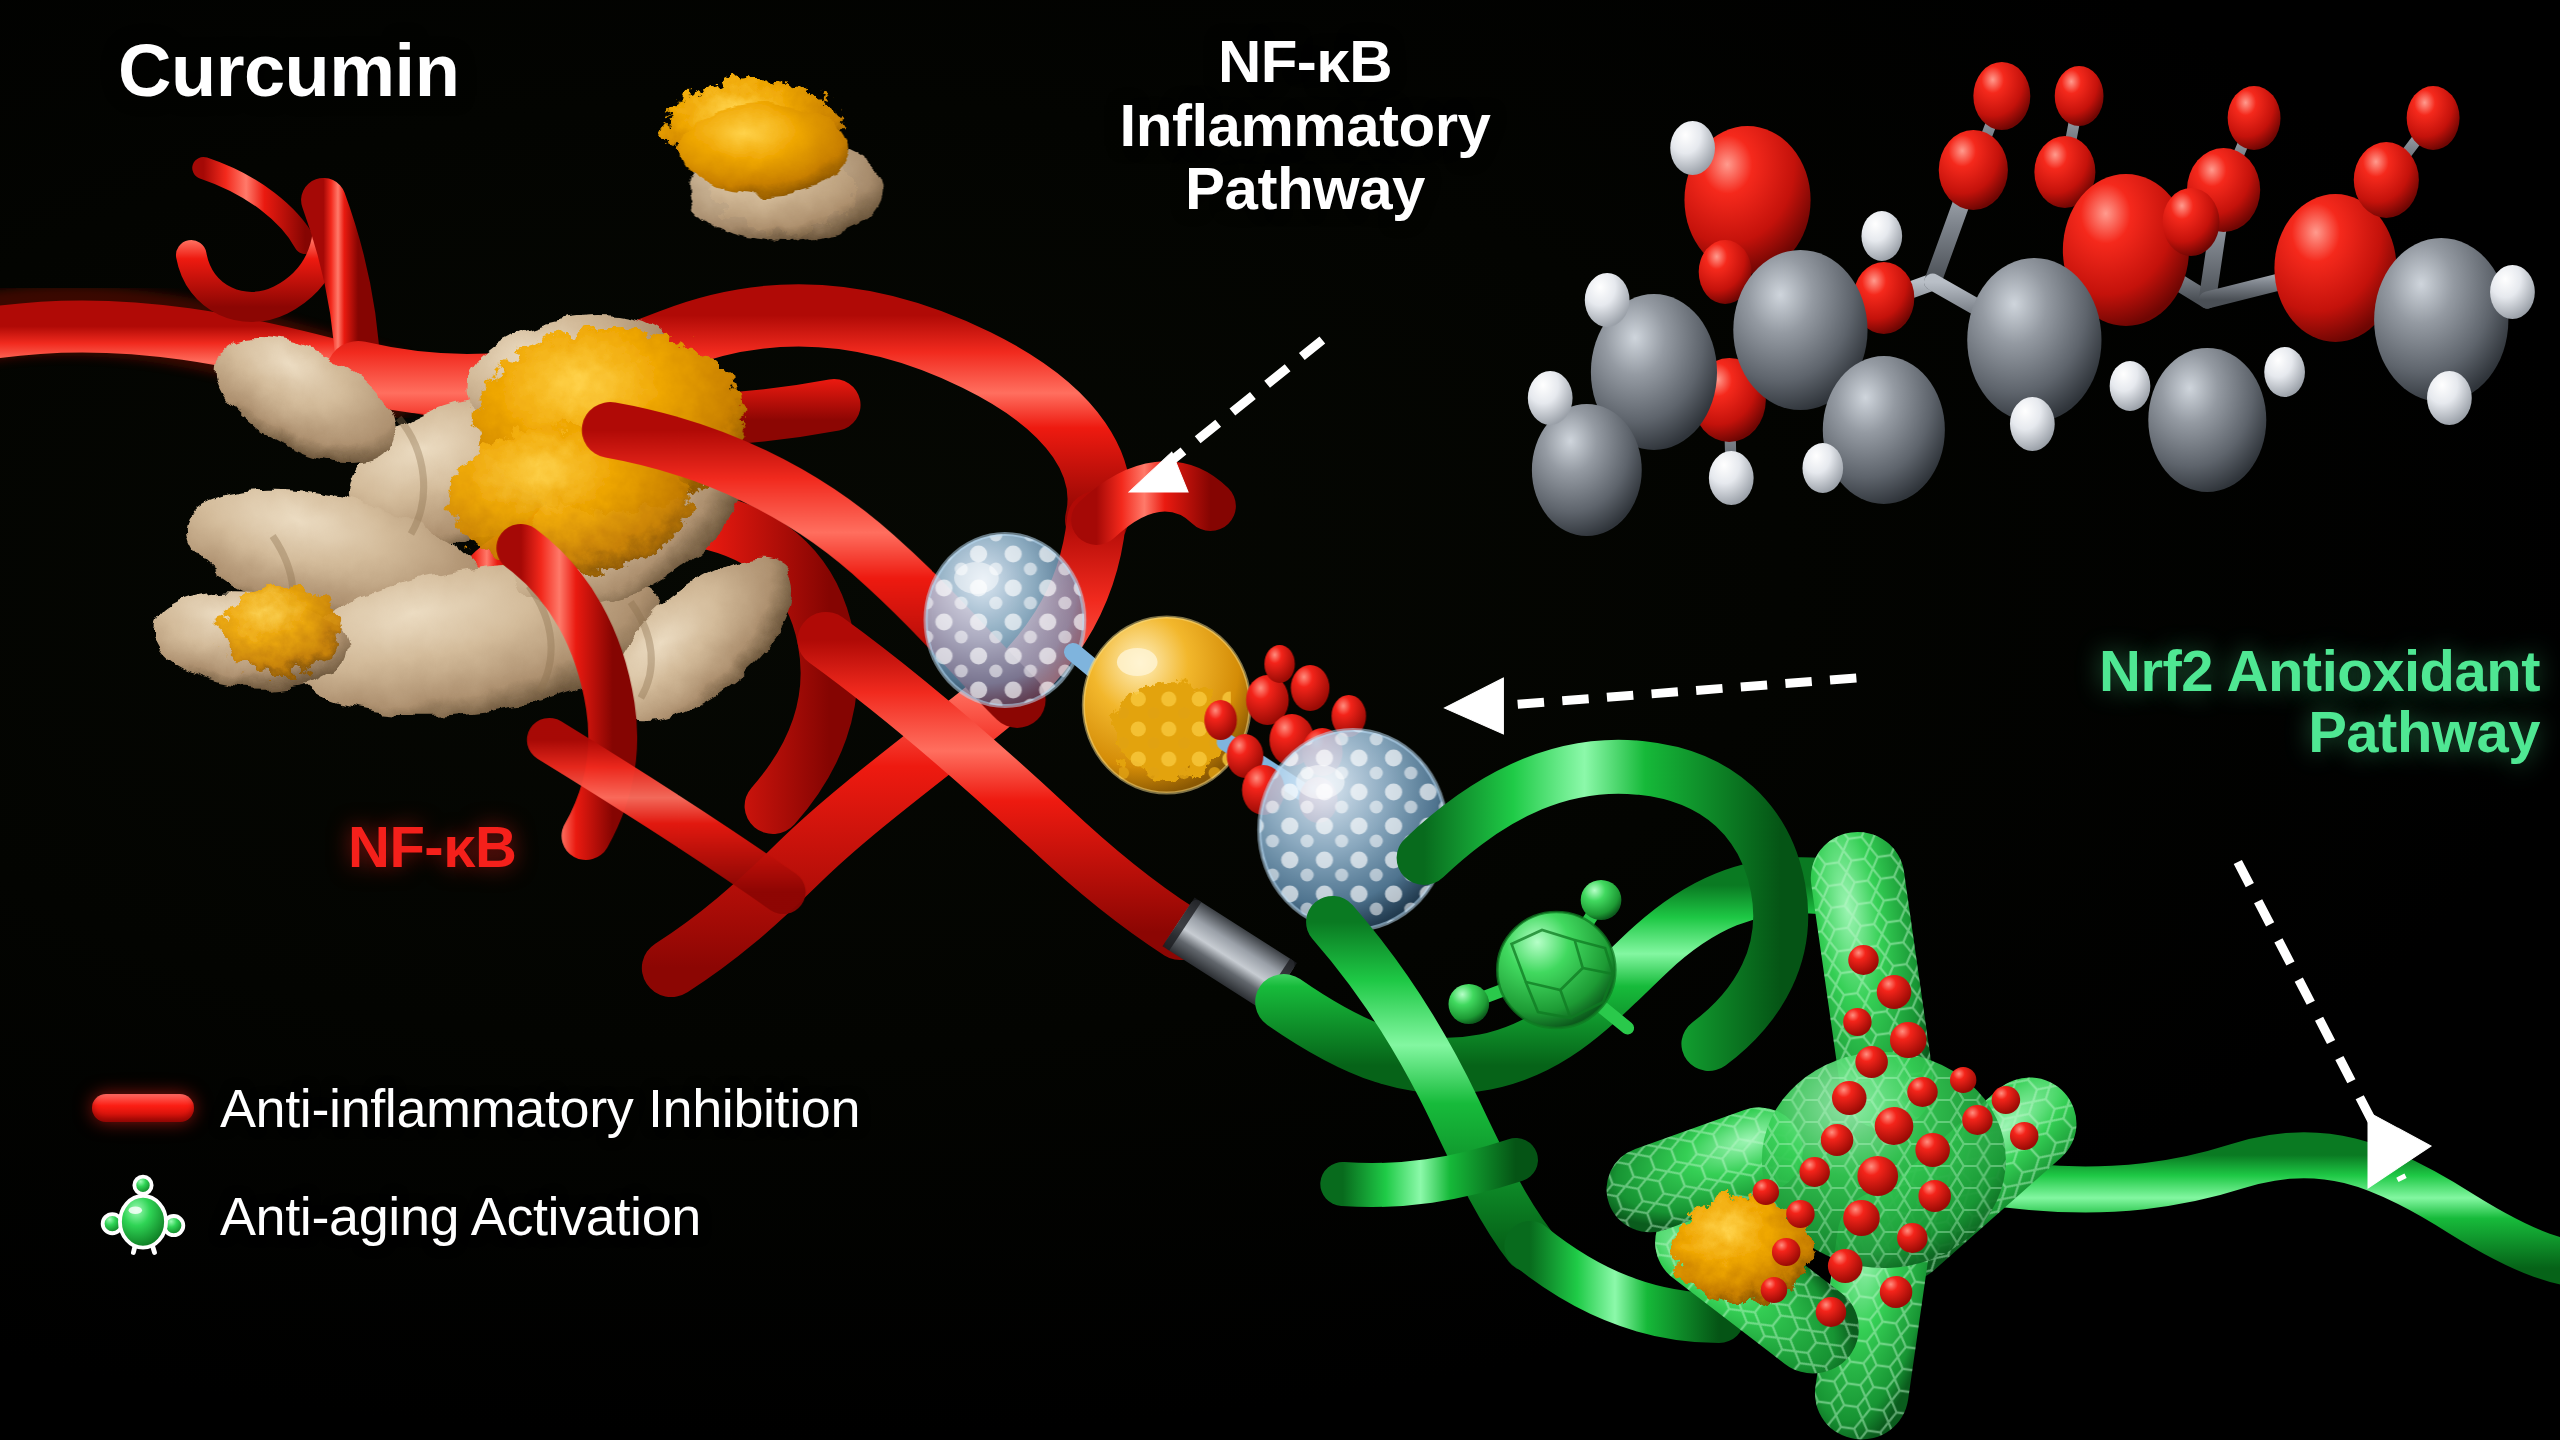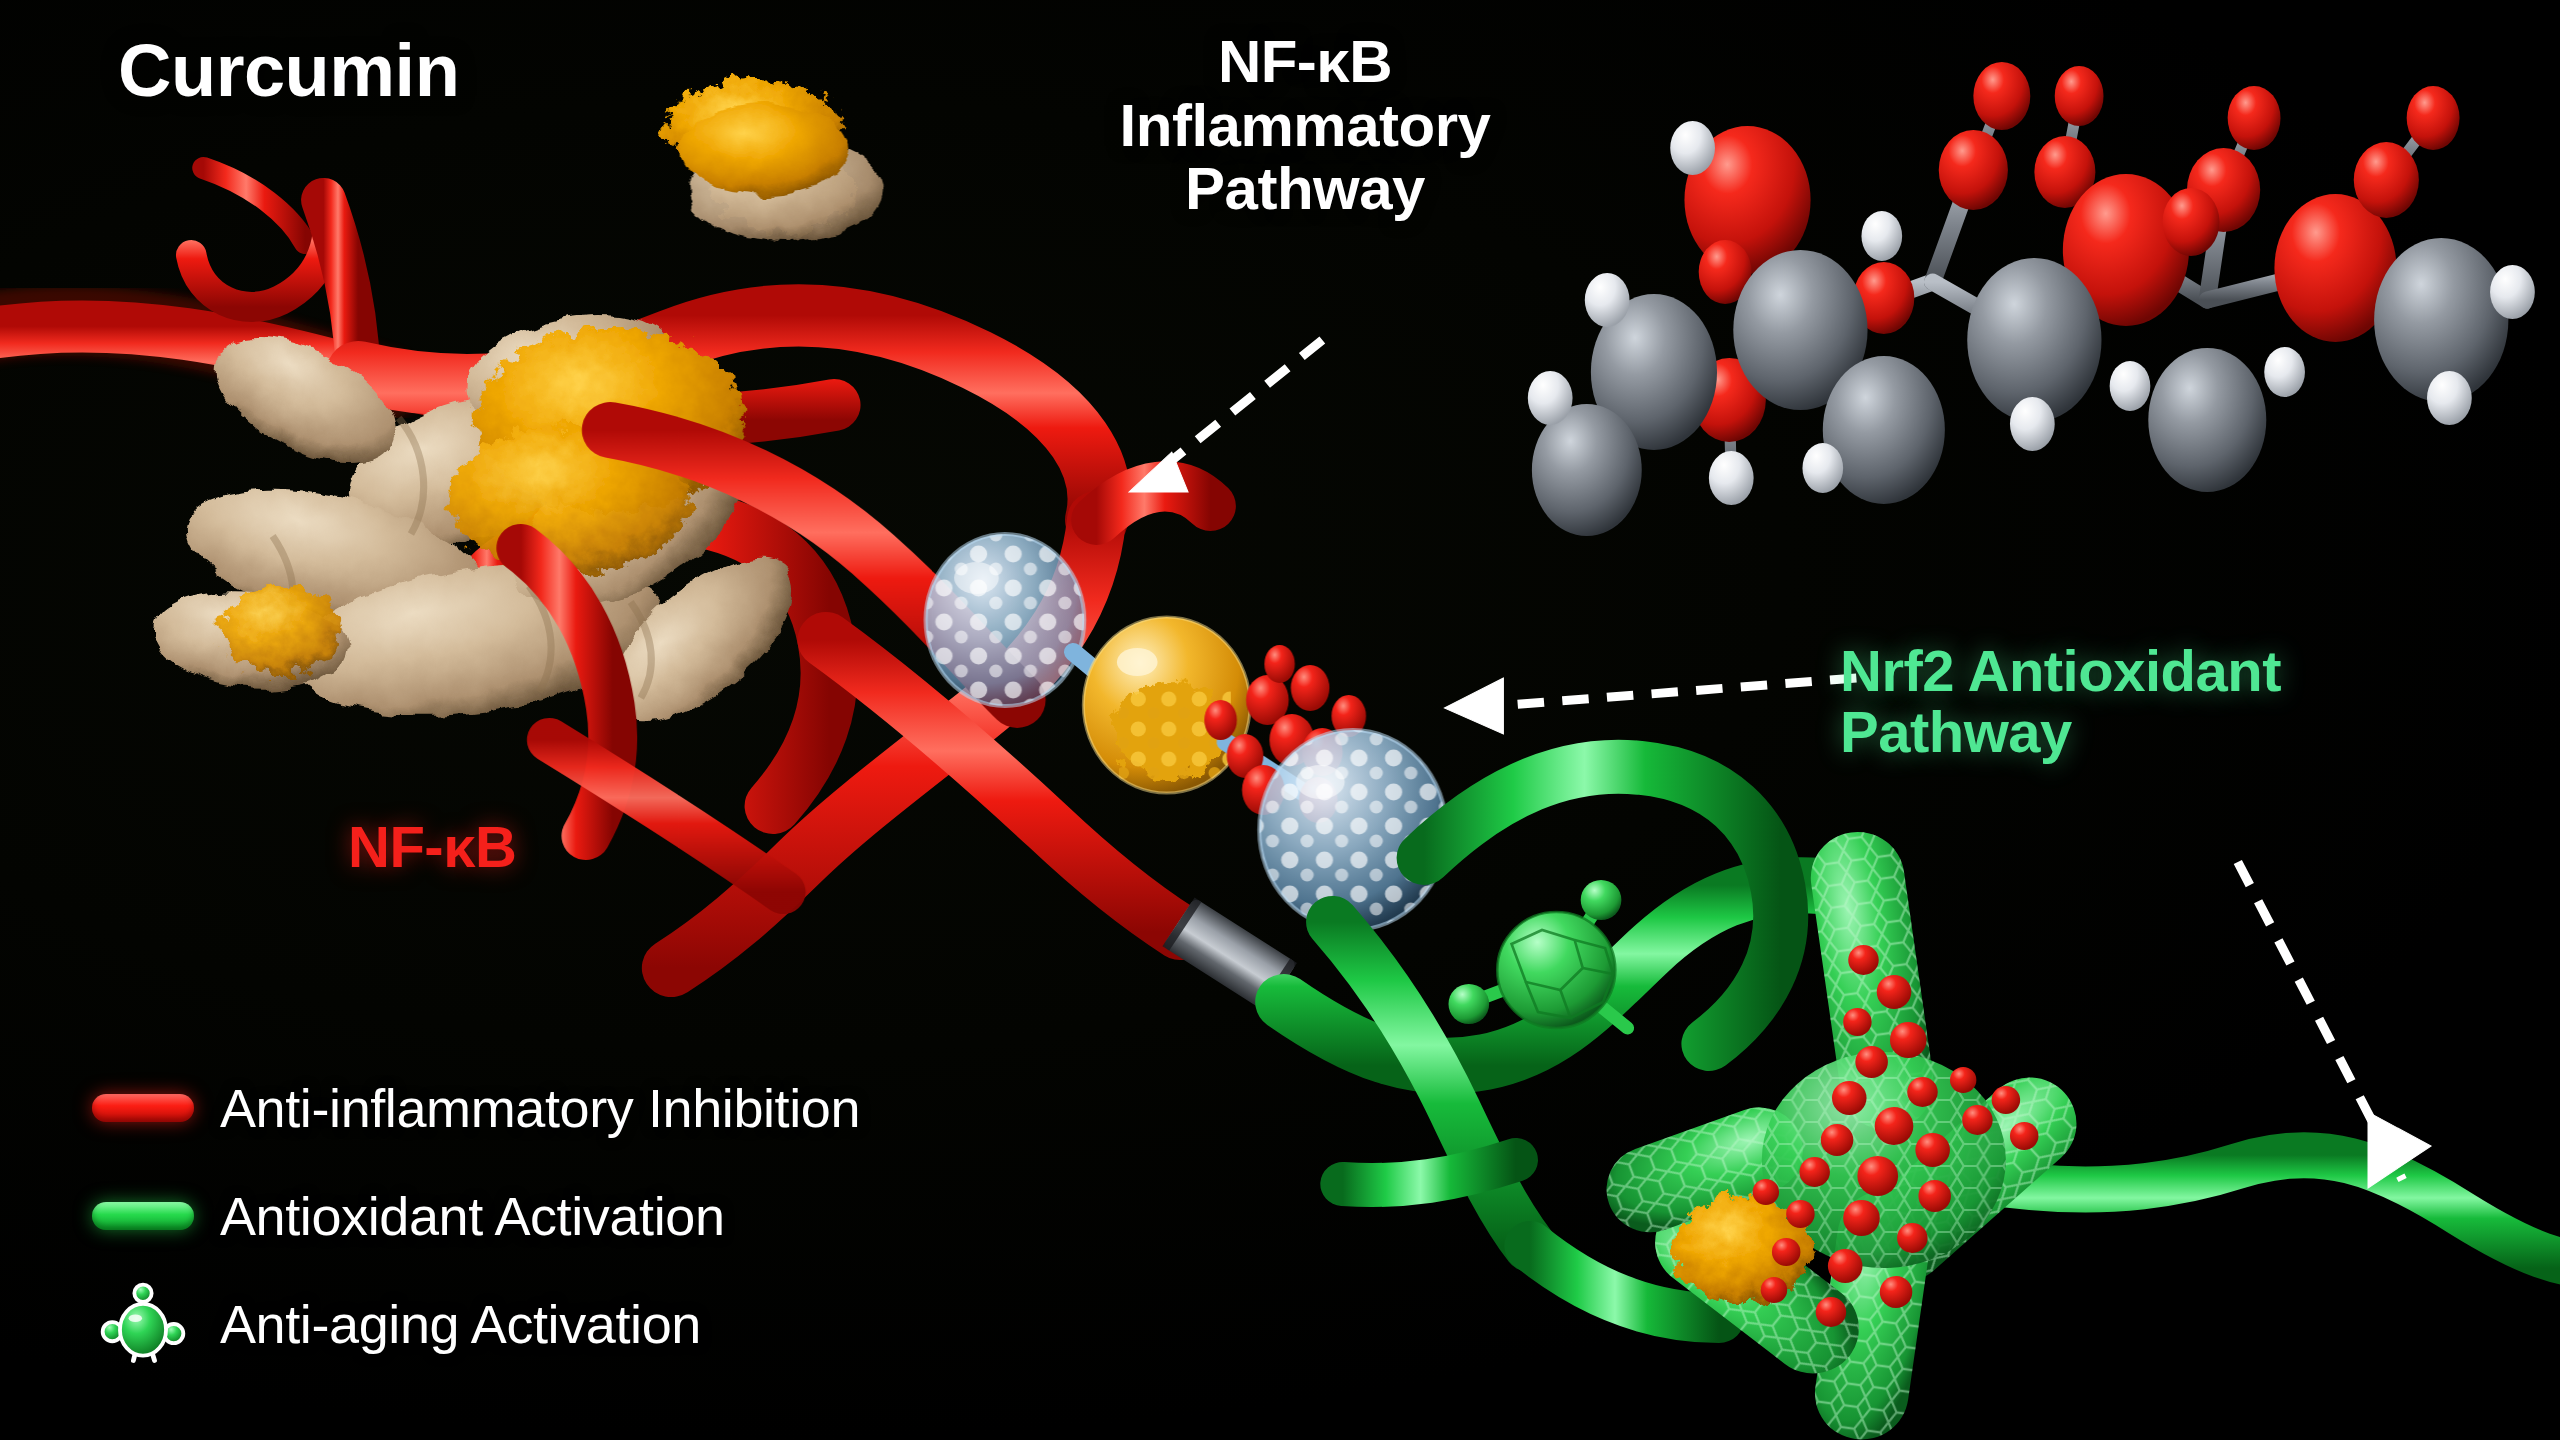--- a/index.html
+++ b/index.html
@@ -54,21 +54,21 @@
     left: 348px;
     top: 816px;
     font-size: 58px;
     color: #f5201b;
     text-shadow: 0 0 22px rgba(245,32,27,0.55);
   }
   #label-nrf2-pathway {
     left: 1840px;
     top: 640px;
     width: 700px;
-    text-align: left;
+    text-align: right;
     font-size: 58px;
     color: #4fe793;
     text-shadow: 0 0 26px rgba(79,231,147,0.45);
   }
 
   
   #legend {
     position: absolute;
     left: 88px;
     top: 1065px;
@@ -606,26 +606,20 @@
 
   <div id="legend">
 
     <div class="legend-row">
       <div class="legend-swatch">
         <div class="pill pill-red"></div>
       </div>
       <div class="legend-text">Anti-inflammatory Inhibition</div>
     </div>
 
-    <div class="legend-row">
-      <div class="legend-swatch">
-        <div class="pill pill-green"></div>
-      </div>
-      <div class="legend-text">Antioxidant Activation</div>
-    </div>
 
     <div class="legend-row">
       <div class="legend-swatch">
         <svg class="legend-icon-svg" viewBox="0 0 100 100">
           <defs>
             <radialGradient id="gLegMol" cx="36%" cy="28%" r="74%">
               <stop offset="0%" stop-color="#9dfbb4"></stop>
               <stop offset="40%" stop-color="#2fd455"></stop>
               <stop offset="100%" stop-color="#0d7a22"></stop>
             </radialGradient>

